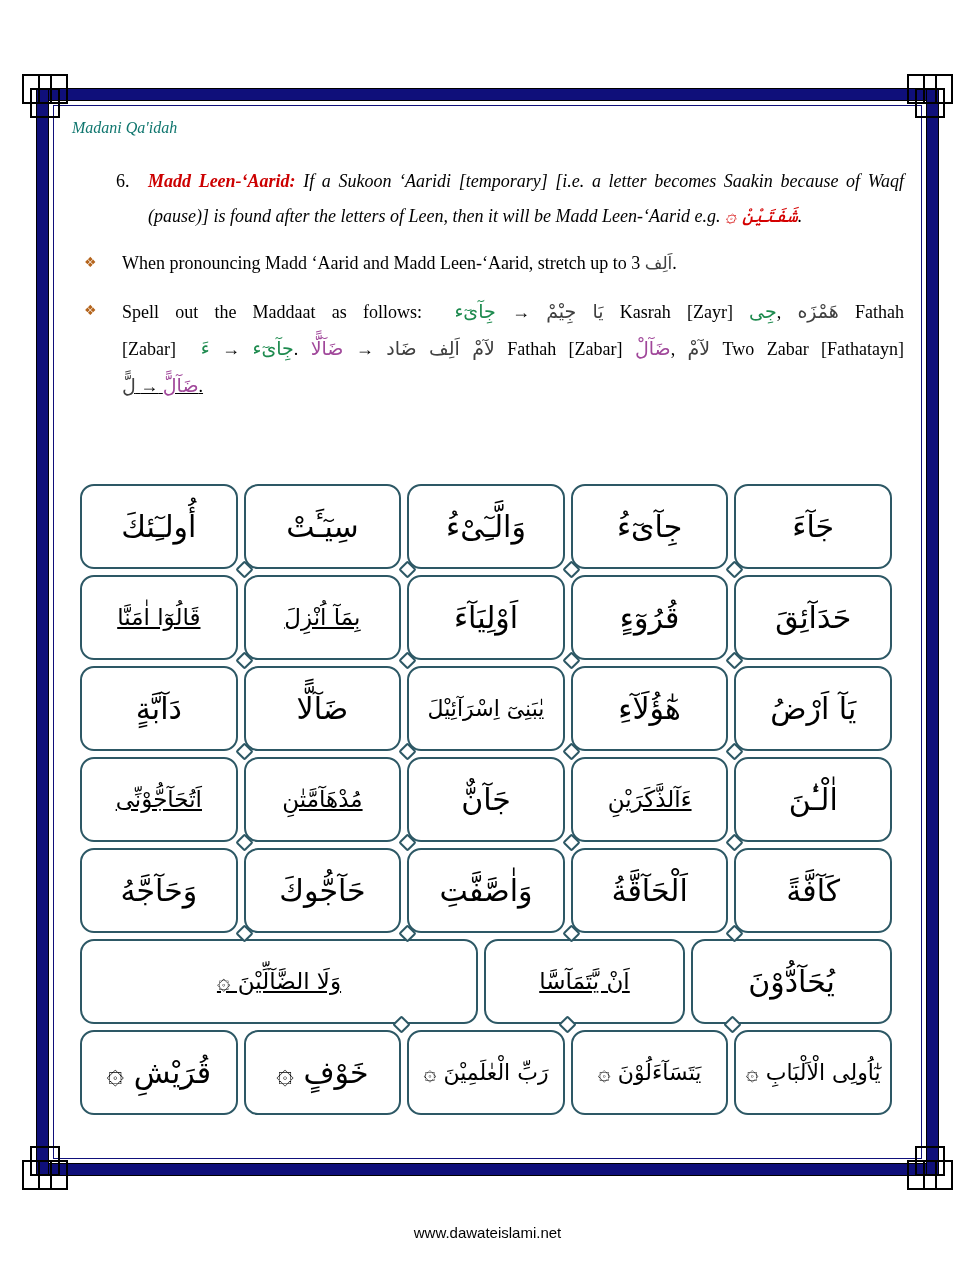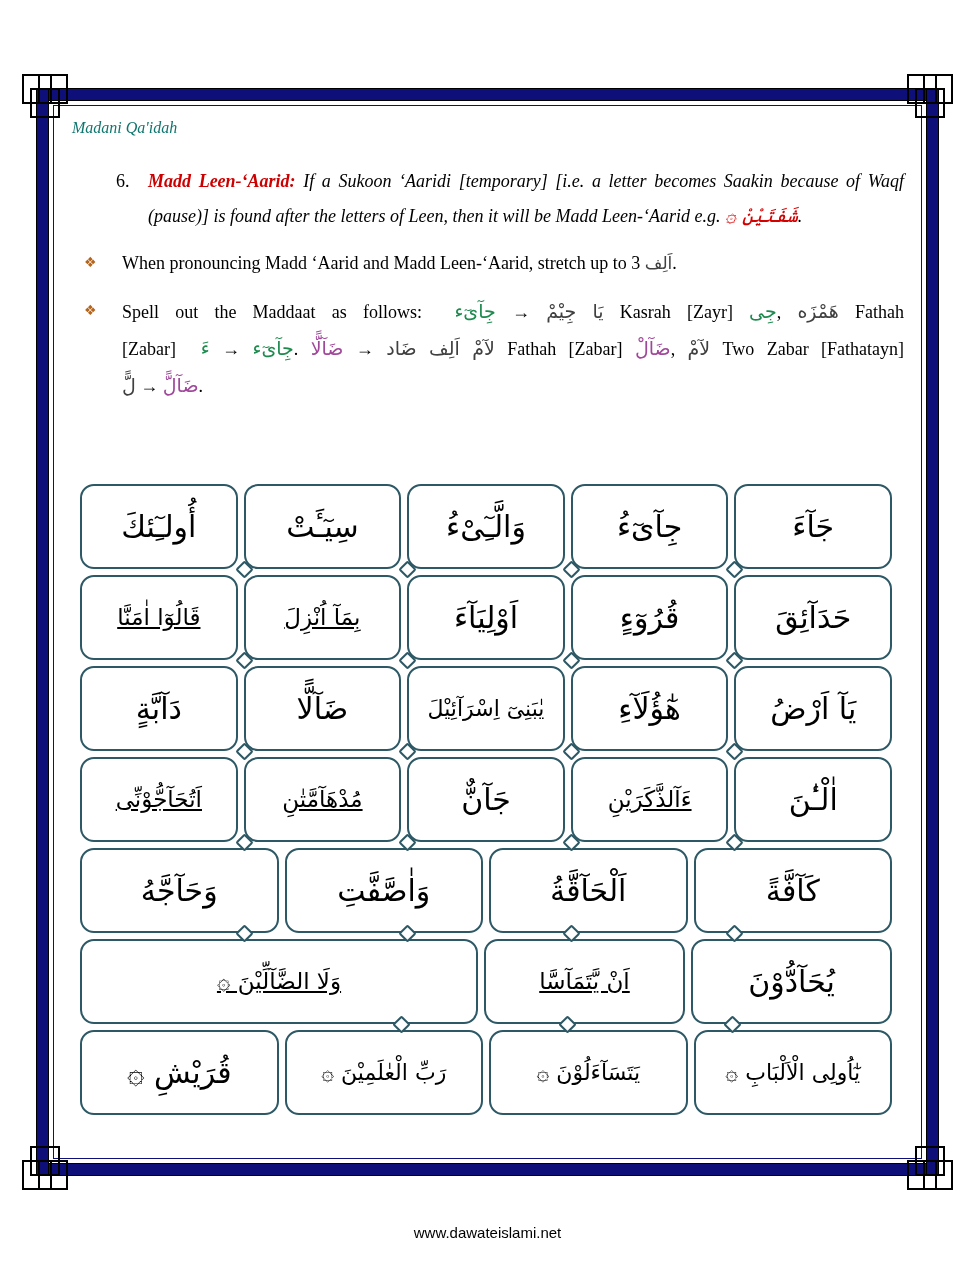--- a/index.html
+++ b/index.html
@@ -119,21 +119,21 @@
     padding-left: 4px;
   }
   .bullet-item .body {
     flex: 1;
     font-size: 18px;
     line-height: 36px;
     text-align: justify;
   }
   .bullet-item .body.justified { text-align: justify; text-align-last: justify; }
   .bullet-item .body p { margin: 0; }
-  .bullet-item .body p.last { text-align: left; text-align-last: left; }
+  .bullet-item .body p.last { text-align: left; text-align-last: left; text-decoration: underline; }
 
   
   .ar {
     font-family: "DejaVu Sans", "Liberation Sans", sans-serif;
     font-size: 19px;
     direction: rtl;
     unicode-bidi: isolate;
     white-space: nowrap;
   }
   .ar-sm { font-size: 17px; }
@@ -352,20 +352,23 @@
     <div class="tbl-cell">
         <span class="cell-text">كَآفَّةً</span>
       </div>
     <div class="tbl-cell">
         <span class="cell-text">اَلْحَآقَّةُ</span>
       </div>
     <div class="tbl-cell">
         <span class="cell-text">وَاٰصَّفَّتِ</span>
       </div>
     <div class="tbl-cell">
+        <span class="cell-text">حَآجُّوكَ</span>
+      </div>
+    <div class="tbl-cell">
         <span class="cell-text">وَحَآجَّهُ</span>
       </div>
   </div>
 
   <div class="tbl-row">
     <div class="tbl-cell">
         <span class="cell-text">يُحَآدُّوْنَ</span>
       </div>
     <div class="tbl-cell">
         <span class="cell-text small">اَنْ يَّتَمَآسَّا</span>
@@ -377,20 +380,23 @@
 
   <div class="tbl-row">
     <div class="tbl-cell">
         <span class="cell-text xsmall">يٰٓاُولِى الْاَلْبَابِ ۞</span>
       </div>
     <div class="tbl-cell">
         <span class="cell-text xsmall">يَتَسَآءَلُوْنَ ۞</span>
       </div>
     <div class="tbl-cell">
         <span class="cell-text xsmall">رَبِّ الْعٰلَمِيْنَ ۞</span>
+      </div>
+    <div class="tbl-cell">
+        <span class="cell-text">خَوْفٍ ۞</span>
       </div>
     <div class="tbl-cell">
         <span class="cell-text">قُرَيْشِ ۞</span>
       </div>
   </div>
 <div class="joint" style="left: 648.406px; top: 79px;"></div>
     <div class="joint" style="left: 484.812px; top: 79px;"></div>
     <div class="joint" style="left: 321.219px; top: 79px;"></div>
     <div class="joint" style="left: 157.625px; top: 79px;"></div>
     <div class="joint" style="left: 648.406px; top: 170px;"></div>

